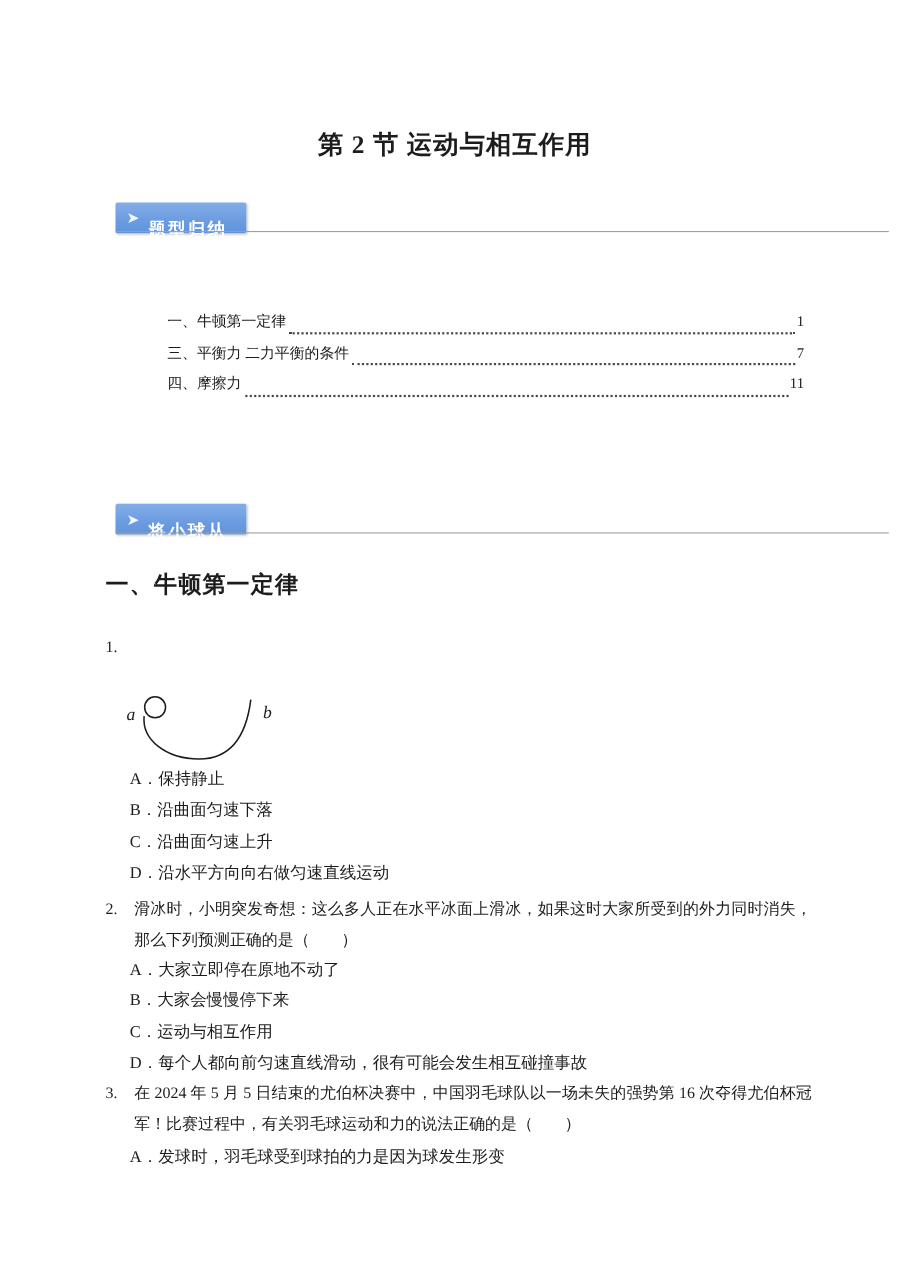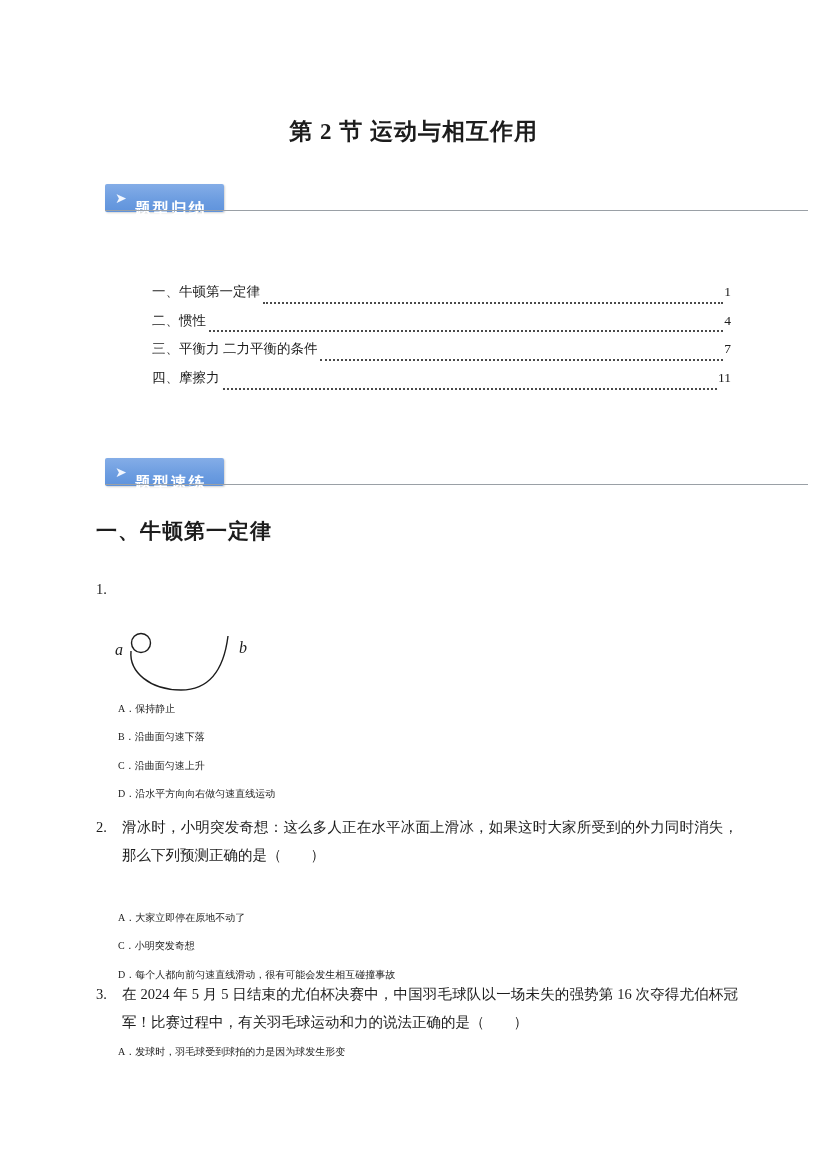--- a/index.html
+++ b/index.html
@@ -51,25 +51,25 @@
     position:absolute; left:122px; width:616px;
     font-size:14.5px; line-height:28.3px; text-align:justify;
   }
   .q-num { position:absolute; left:-26px; top:0; text-align:left; }
   #q1 { top:575px; }
   #q2 { top:813px; }
   #q3 { top:980px; }
 
   .options {
     position:absolute; left:118px; width:620px;
-    font-size:10px; line-height:28.3px;
+    font-size:15px; line-height:28.3px;
     list-style:none; margin:0; padding:0;
   }
   #q1-options { top:695px; }
-  #q2-options { top:868px;margin-top:36px; }
+  #q2-options { top:868px; }
   #q3-options { top:1038px; }
 
   .figure { position:absolute; left:105px; top:628px; width:160px; height:78px; }
   .figure svg { display:block; }
   .fig-label { font-family:"Liberation Serif","DejaVu Serif",serif; font-style:italic; font-size:16px; fill:#1c1c1c; }
 </style>
 </head>
 <body>
 
 <div class="page">
@@ -82,39 +82,34 @@
   </div>
   <div class="rule" id="rule-summary"></div>
 
   <div class="toc">
     <div class="toc-row">
       <span class="toc-label">一、牛顿第一定律</span>
       <span class="toc-leader"></span>
       <span class="toc-page">1</span>
     </div>
     <div class="toc-row">
-      <span class="toc-label">二、惯性</span>
-      <span class="toc-leader"></span>
-      <span class="toc-page">4</span>
-    </div>
-    <div class="toc-row">
       <span class="toc-label">三、平衡力 二力平衡的条件</span>
       <span class="toc-leader"></span>
       <span class="toc-page">7</span>
     </div>
     <div class="toc-row">
       <span class="toc-label">四、摩擦力</span>
       <span class="toc-leader"></span>
       <span class="toc-page">11</span>
     </div>
   </div>
 
   <div class="banner" id="banner-practice">
     <span class="banner-arrow">➤</span>
-    <span class="banner-label">题型速练</span>
+    <span class="banner-label">将小球从</span>
   </div>
   <div class="rule" id="rule-practice"></div>
 
   <div class="section-heading">一、牛顿第一定律</div>
 
   <div class="question" id="q1">
     <span class="q-num">1.</span>
   </div>
 
   <div class="figure">
@@ -133,21 +128,22 @@
     <li>D．沿水平方向向右做匀速直线运动</li>
   </ul>
 
   <div class="question" id="q2">
     <span class="q-num">2.</span>
     <span>滑冰时，小明突发奇想：这么多人正在水平冰面上滑冰，如果这时大家所受到的外力同时消失，那么下列预测正确的是（　　）</span>
   </div>
 
   <ul class="options" id="q2-options">
     <li>A．大家立即停在原地不动了</li>
-    <li>C．小明突发奇想</li>
+    <li>B．大家会慢慢停下来</li>
+    <li>C．运动与相互作用</li>
     <li>D．每个人都向前匀速直线滑动，很有可能会发生相互碰撞事故</li>
   </ul>
 
   <div class="question" id="q3">
     <span class="q-num">3.</span>
     <span>在 2024 年 5 月 5 日结束的尤伯杯决赛中，中国羽毛球队以一场未失的强势第 16 次夺得尤伯杯冠军！比赛过程中，有关羽毛球运动和力的说法正确的是（　　）</span>
   </div>
 
   <ul class="options" id="q3-options">
     <li>A．发球时，羽毛球受到球拍的力是因为球发生形变</li>

